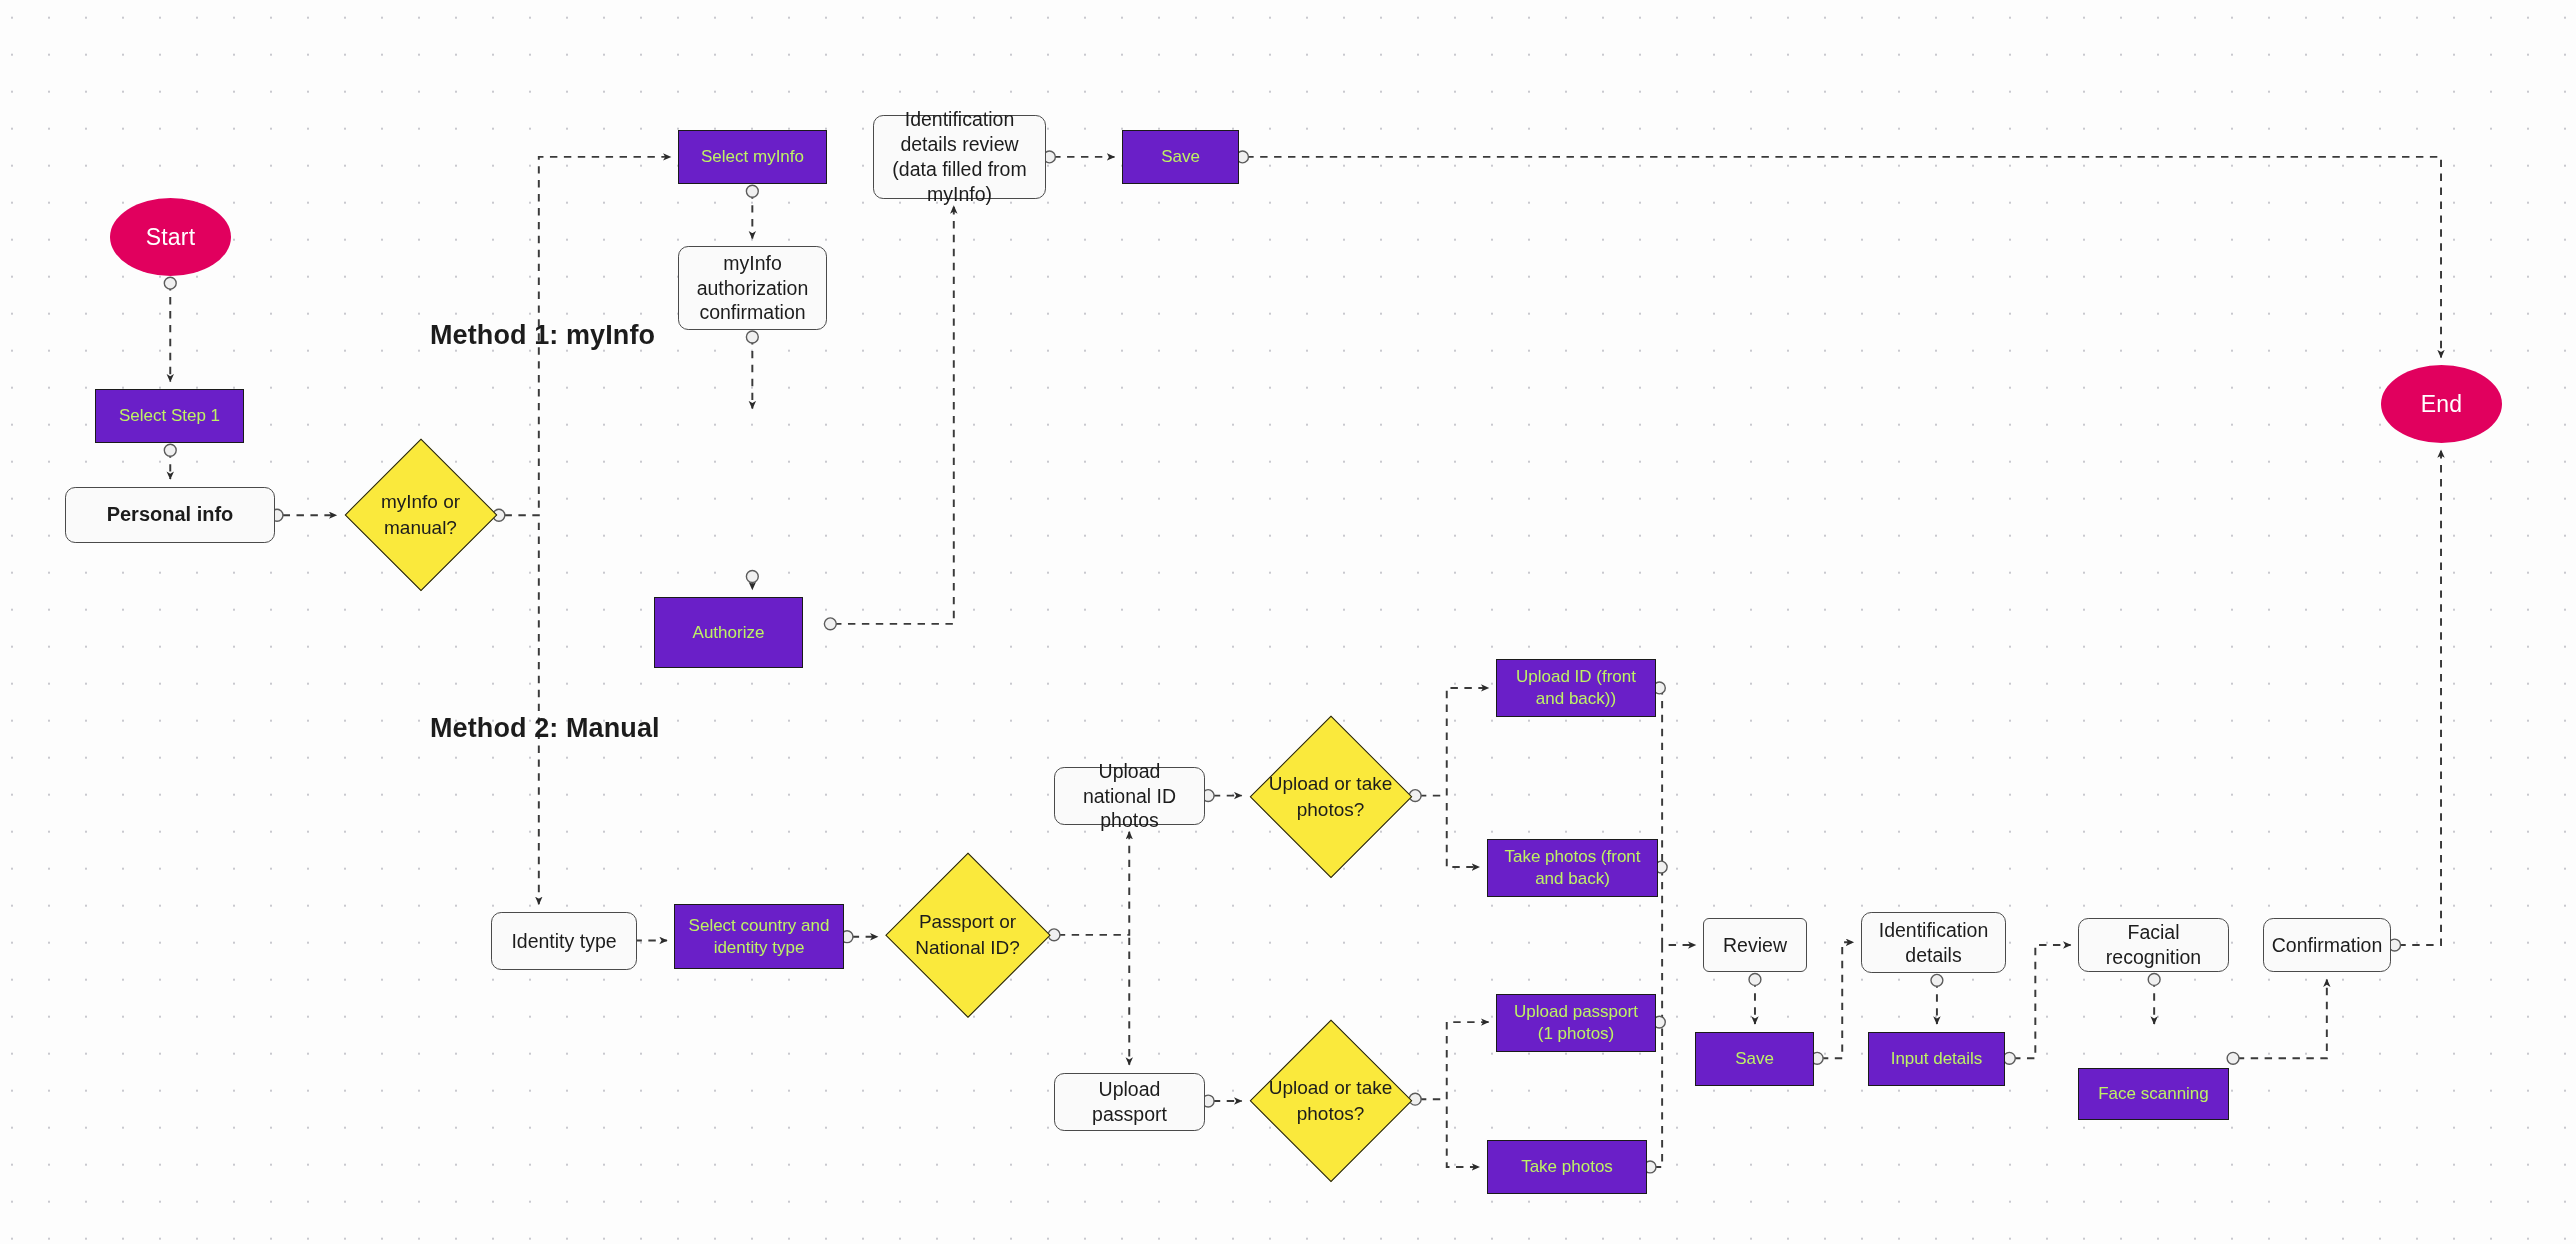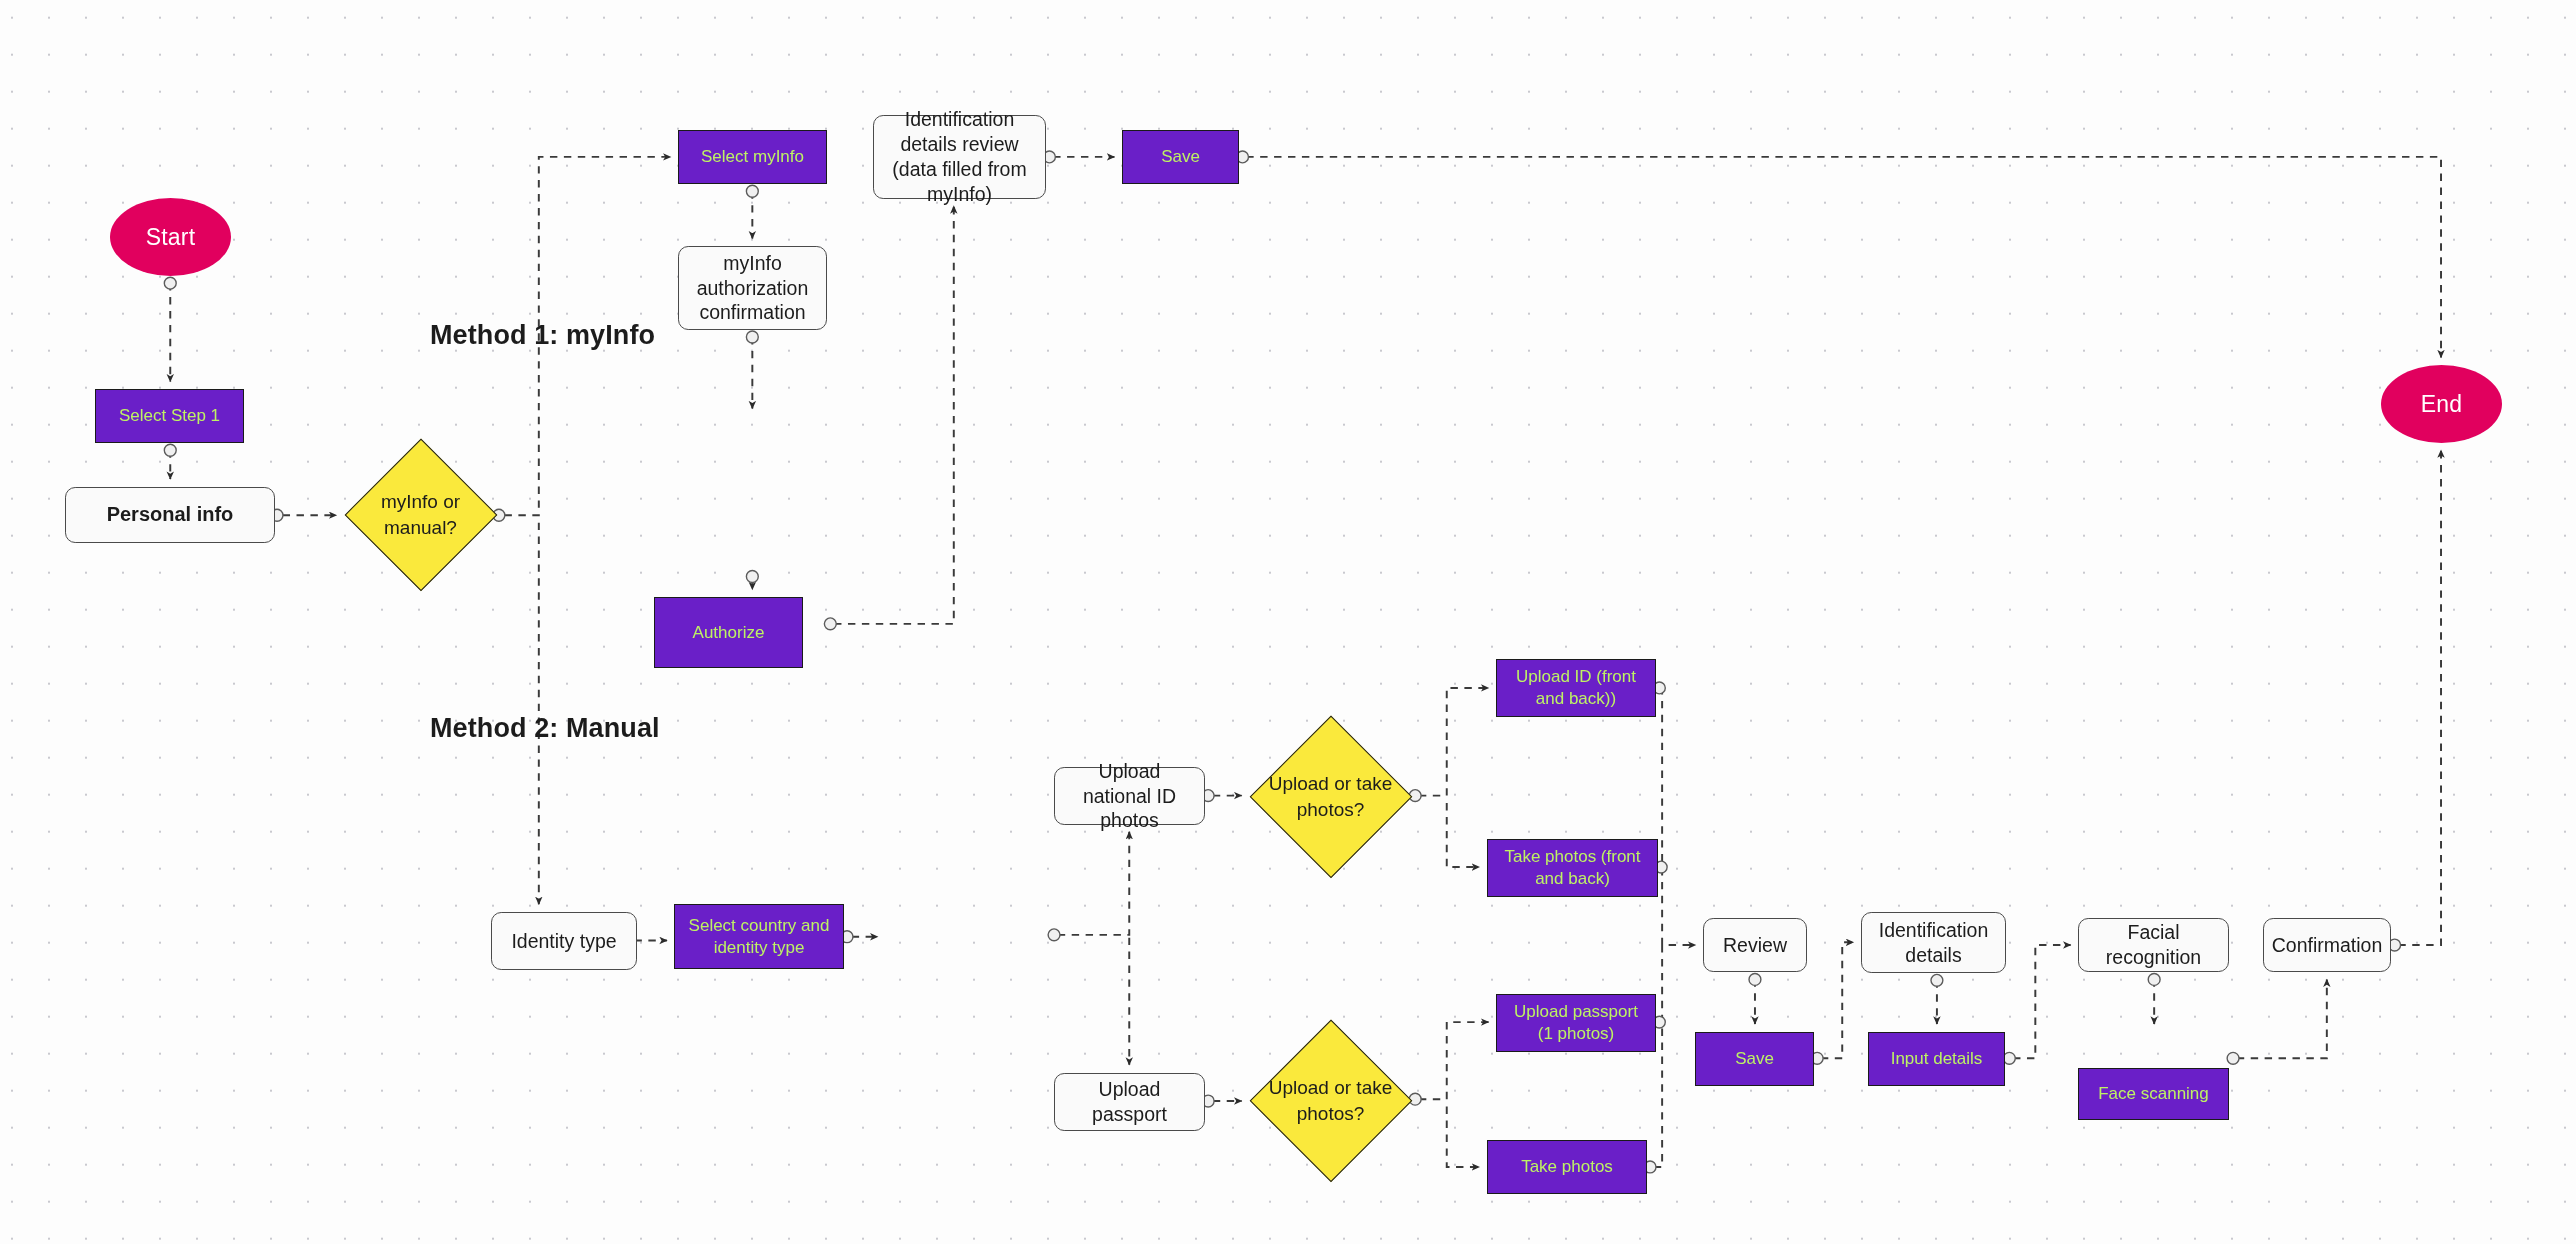--- a/index.html
+++ b/index.html
@@ -227,20 +227,24 @@
 
   <div class="node n-screen" style="left:678px; top:246px; width:149px; height:84px;">myInfo authorization confirmation</div>
 
 
   <div class="node n-action" style="left:654px; top:597px; width:149px; height:71px;">Authorize</div>
 
   <div class="node n-screen" style="left:467px; top:912px; width:146px; height:58px;margin-left:24px;">Identity type</div>
 
   <div class="node n-action" style="left:674px; top:904px; width:170px; height:65px;">Select country and identity type</div>
 
+  <div class="node n-decision" style="left:885px; top:852px; width:165px; height:165px;">
+    <span class="dia"></span>
+    <span class="dlabel">Passport or National ID?</span>
+  </div>
 
   <div class="node n-screen" style="left:1054px; top:767px; width:151px; height:58px;">Upload national ID photos</div>
 
   <div class="node n-decision" style="left:1249px; top:715px; width:163px; height:163px;">
     <span class="dia"></span>
     <span class="dlabel">Upload or take photos?</span>
   </div>
 
   <div class="node n-action" style="left:1496px; top:659px; width:160px; height:58px;">Upload ID (front and back))</div>
 
@@ -250,21 +254,21 @@
 
   <div class="node n-decision" style="left:1249px; top:1019px; width:163px; height:163px;">
     <span class="dia"></span>
     <span class="dlabel">Upload or take photos?</span>
   </div>
 
   <div class="node n-action" style="left:1496px; top:994px; width:160px; height:58px;">Upload passport (1 photos)</div>
 
   <div class="node n-action" style="left:1487px; top:1140px; width:160px; height:54px;">Take photos</div>
 
-  <div class="node n-screen" style="left:1703px; top:918px; width:104px; height:54px;">Review</div>
+  <div class="node n-screen" style="left:1703px; top:918px; width:104px; height:54px;border-radius:6px;">Review</div>
 
   <div class="node n-action" style="left:1695px; top:1032px; width:119px; height:54px;">Save</div>
 
   <div class="node n-screen" style="left:1861px; top:912px; width:145px; height:61px;">Identification details</div>
 
   <div class="node n-action" style="left:1868px; top:1032px; width:137px; height:54px;">Input details</div>
 
   <div class="node n-screen" style="left:2078px; top:918px; width:151px; height:54px;">Facial recognition</div>
 
   <div class="node n-action" style="left:2078px; top:1068px; width:151px; height:52px;">Face scanning</div>

